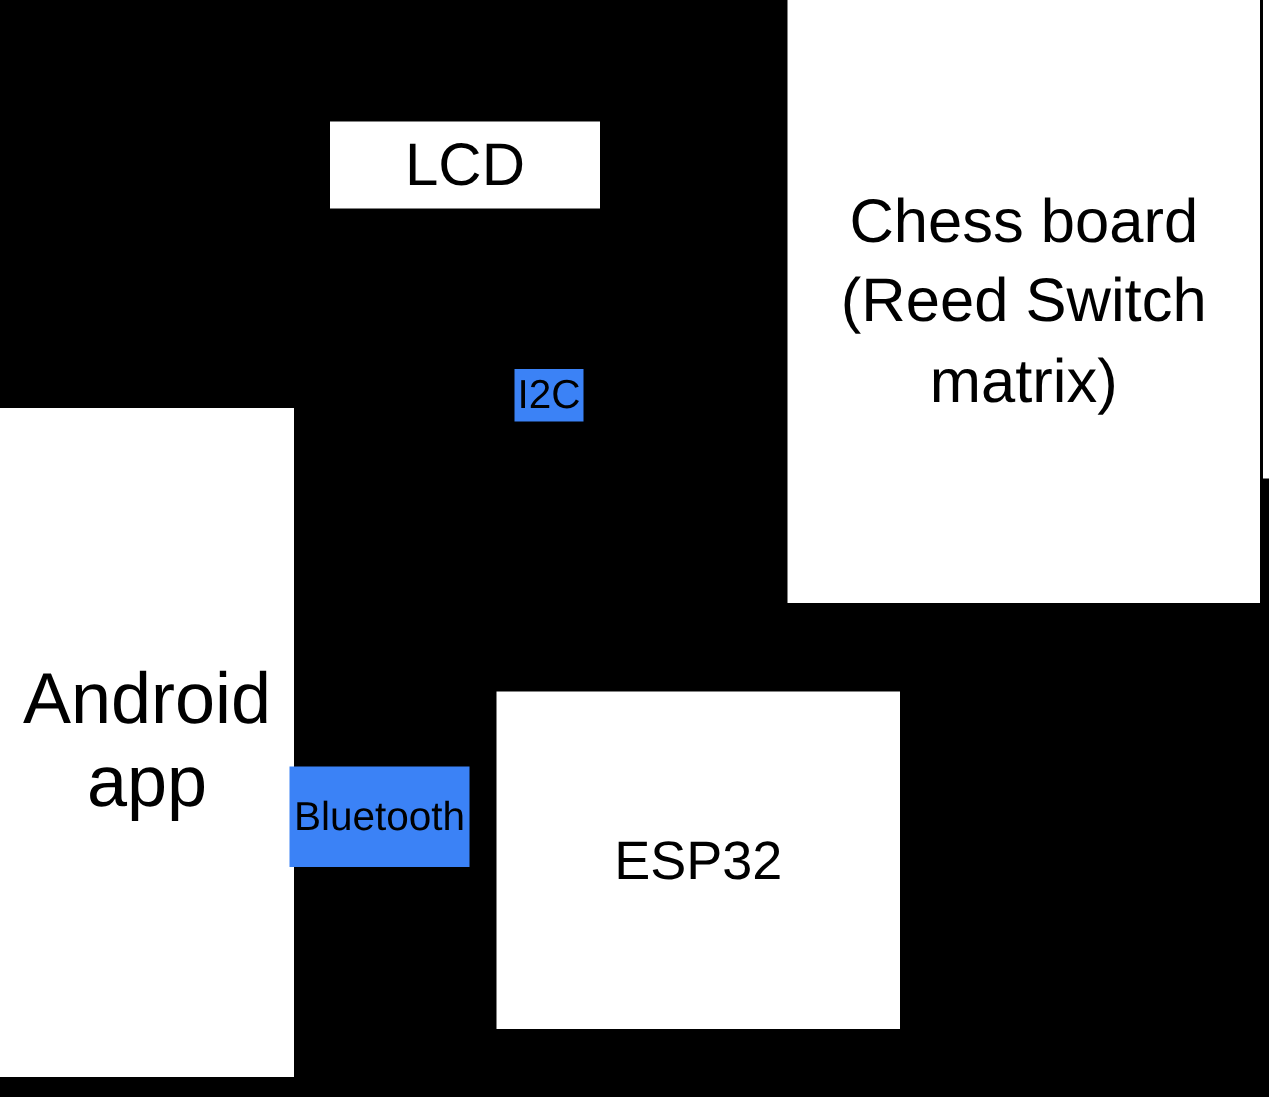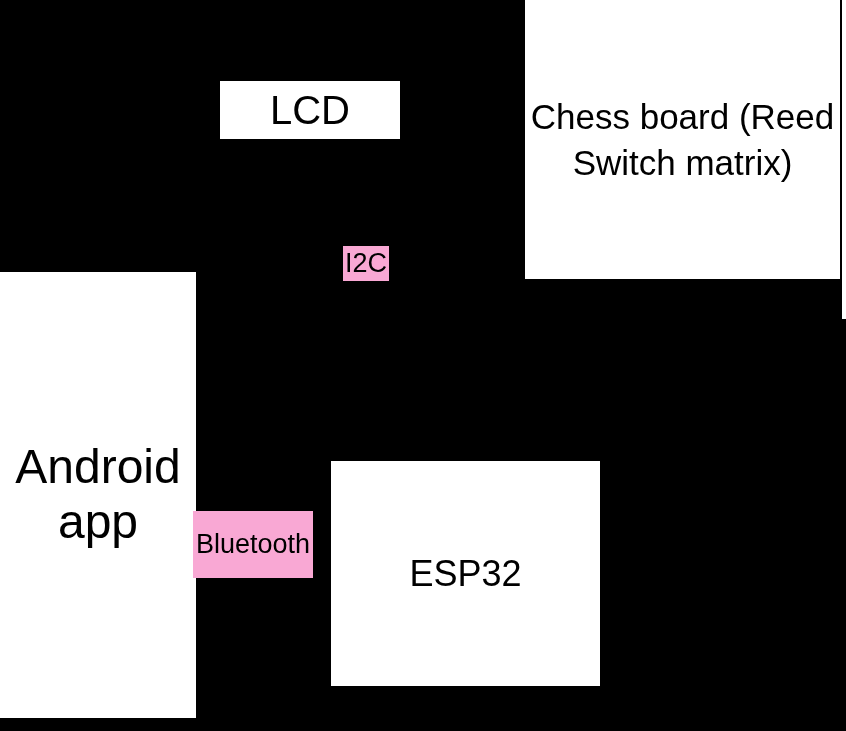--- a/index.html
+++ b/index.html
@@ -25,22 +25,22 @@
     box-sizing: border-box;
   }
   .node-lcd {
     left: 220px; top: 81px;
     width: 180px; height: 58px;
     font-size: 40px;
     line-height: 1.2;
   }
   .node-chess {
     left: 525px; top: 0px;
-    width: 315px; height: 279px;
-    font-size: 35px;
+    width: 315px; height: 402px;
+    font-size: 41px;
     line-height: 1.3;
     padding: 0 3px;
   }
   .node-android {
     left: 0px; top: 272px;
     width: 196px; height: 446px;
     font-size: 48px;
     line-height: 1.14;
   }
   .node-esp32 {
@@ -50,21 +50,21 @@
     line-height: 1.2;
   }
   .edge-sliver {
     position: absolute;
     left: 842px; top: 0px;
     width: 4px; height: 319px;
     background: #ffffff;
   }
   .edge-label {
     position: absolute;
-    background: #f9a8d4;
+    background: #3b82f6;
     color: #000000;
     height: 35px;
     line-height: 35px;
     font-size: 27px;
     white-space: nowrap;
     text-align: center;
   }
   .edge-label-i2c {
     left: 343px; top: 246px;
     padding: 0 2px;

